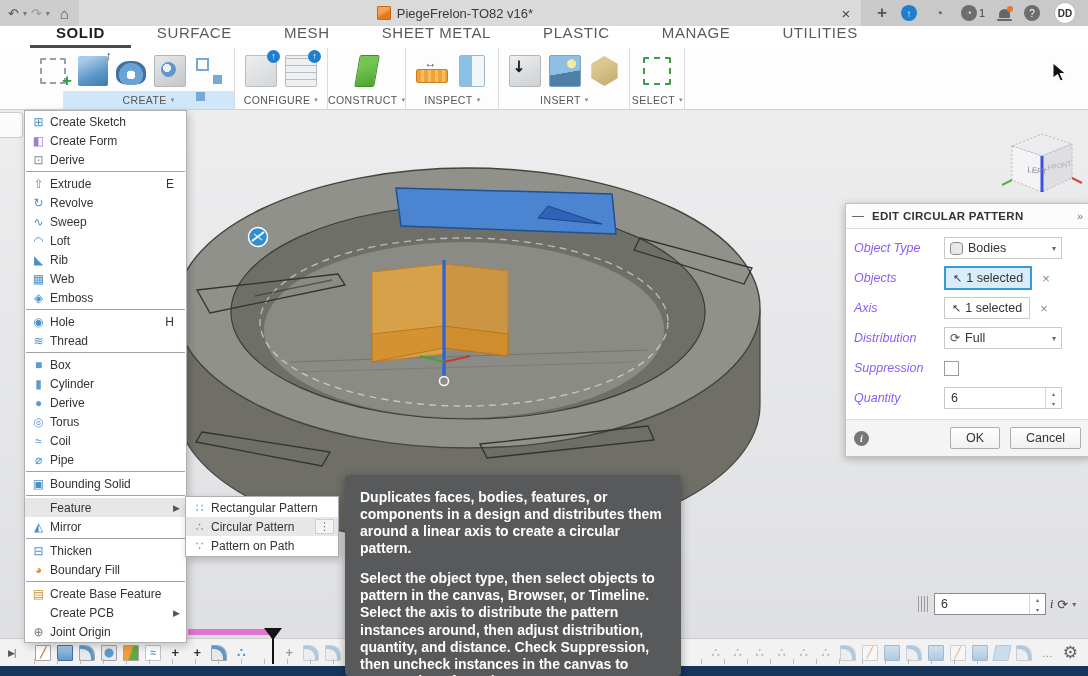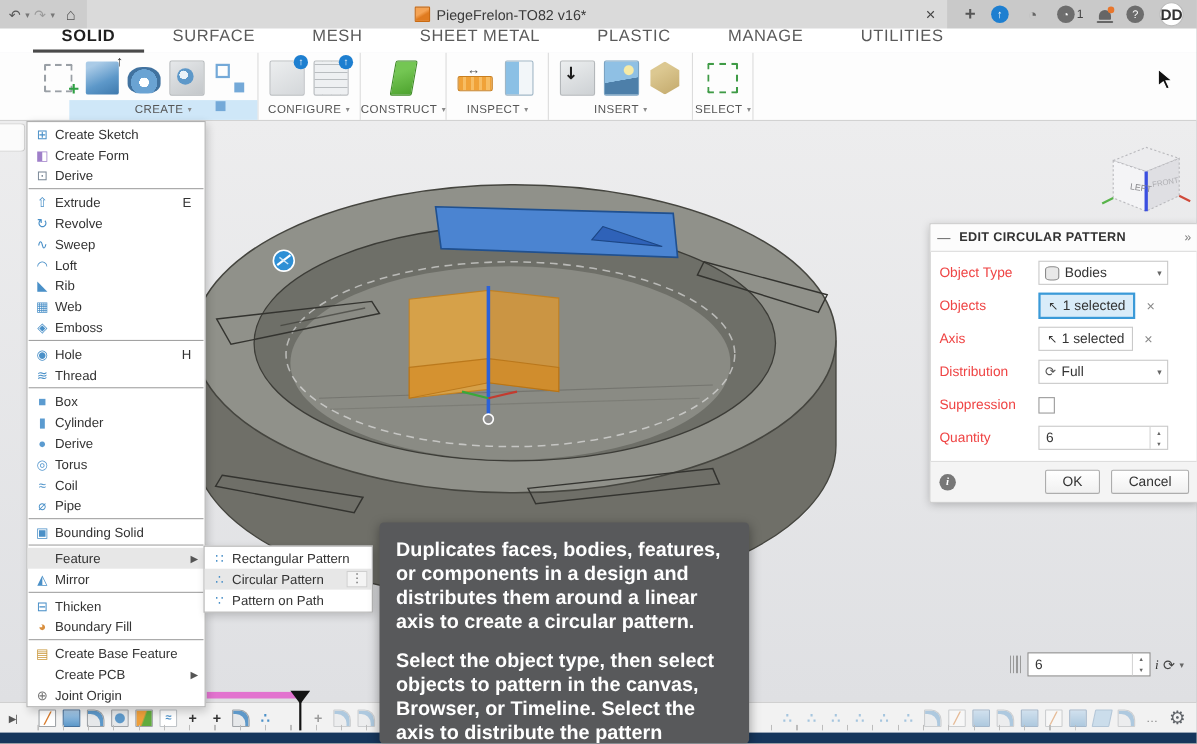--- a/index.html
+++ b/index.html
@@ -21,21 +21,21 @@
              font-size:10px;color:#fff;}
   .ic-ext{background:#1e7fd0;}
   .ic-job{background:transparent;color:#666;font-size:14px;}
   .ic-clock{background:#6d6d6d;font-size:9px;}
   .clock-wrap{display:flex;align-items:center;gap:2px;color:#444;font-size:11px;}
   .bell{position:relative;width:11px;height:9px;background:#666;border-radius:6px 6px 1px 1px;}
   .bell::after{content:"";position:absolute;left:-2px;bottom:-3px;width:15px;height:2px;background:#666;border-radius:1px;}
   .bell-dot{position:absolute;right:-3px;top:-3px;width:6px;height:6px;border-radius:50%;background:#e8762c;}
   .ic-help{background:#6d6d6d;}
   .avatar{width:20px;height:20px;border-radius:50%;background:#fff;display:flex;align-items:center;
-          justify-content:center;font-size:14px;font-weight:bold;color:#333;border:1px solid #bbb;}
+          justify-content:center;font-size:10px;font-weight:bold;color:#333;border:1px solid #bbb;}
   .plus{color:#555;font-size:17px;font-weight:bold;}
   
   .tabs{position:absolute;left:0;top:26px;width:1088px;height:22px;background:#fff;display:flex;
         align-items:flex-end;padding-left:30px;box-sizing:border-box;}
   .tab{padding:3px 26px 4px;font-size:15px;letter-spacing:.6px;color:#5a5a5a;border-bottom:3px solid transparent;}
   .tab.active{color:#1f1f1f;font-weight:bold;border-bottom-color:#4a4a4a;}
   
   .toolbar{position:absolute;left:0;top:48px;width:1088px;height:62px;background:#fdfdfd;display:flex;
            padding-left:26px;box-sizing:border-box;border-bottom:1px solid #d2d2d2;}
   .tb-group{display:flex;flex-direction:column;border-right:1px solid #dcdcdc;}
@@ -111,21 +111,21 @@
   .viewcube{position:absolute;right:4px;top:12px;width:86px;height:86px;z-index:2;}
   
   .dialog{position:absolute;left:845px;top:203px;width:243px;background:#fff;border:1px solid #c2c2c2;
           box-shadow:0 2px 8px rgba(0,0,0,.25);z-index:5;font-size:12.5px;}
   .dlg-head{height:24px;display:flex;align-items:center;gap:8px;padding:0 6px;border-bottom:1px solid #ddd;background:#fcfcfc;}
   .dlg-collapse{color:#555;font-size:12px;}
   .dlg-title{font-size:11.5px;font-weight:bold;letter-spacing:.3px;color:#333;flex:1;}
   .dlg-expand{color:#777;font-size:11px;}
   .dlg-body{padding:4px 8px 6px;}
   .dlg-row{display:flex;align-items:center;height:30px;}
-  .dlg-label{width:90px;color:#ef4444;}
+  .dlg-label{width:90px;color:#8b5cf6;font-style:italic;}
   .dd{display:flex;align-items:center;gap:5px;height:22px;border:1px solid #c9c9c9;background:#fff;
       width:118px;padding:0 5px;box-sizing:border-box;}
   .dd .caret{margin-left:auto;font-size:8px;color:#666;}
   .cyl{width:11px;height:11px;border:1px solid #8a8a8a;border-radius:5px/3px;background:#e8e8e8;}
   .rot{color:#555;font-size:12px;}
   .selbtn{display:flex;align-items:center;gap:4px;height:20px;padding:0 7px;border:1px solid #c9c9c9;background:#fff;}
   .selbtn.active{border:2px solid #3a9ad8;background:#d9ecf9;}
   .selbtn .cur{font-size:11px;color:#333;}
   .clear-x{margin-left:10px;color:#888;font-size:13px;}
   .chk{width:13px;height:13px;border:1px solid #9b9b9b;background:#fff;}
@@ -149,21 +149,21 @@
   .mi-sc{margin-left:auto;padding-right:8px;color:#333;}
   .mi-arrow{margin-left:auto;color:#555;font-size:9px;padding-right:2px;}
   .menu-sep{height:1px;background:#a2a2a2;margin:2px 1px;}
   .submenu{position:absolute;left:185px;top:496px;width:152px;background:#fff;border:1px solid #b0b0b0;
         box-shadow:2px 3px 8px rgba(0,0,0,.2);z-index:11;padding:1px 0;}
   .mi-opts{margin-left:auto;color:#666;font-size:11px;border:1px solid #cfcfcf;background:#f4f4f4;
            padding:0 3px;line-height:13px;}
   
   .tooltip{position:absolute;left:345px;top:475px;width:336px;height:201px;box-sizing:border-box;
            background:#58595b;color:#fff;border-radius:4px;padding:14px 15px;z-index:20;
-           font-size:18px;font-weight:bold;line-height:1.22;box-shadow:0 3px 10px rgba(0,0,0,.35);overflow:hidden;}
+           font-size:14px;font-weight:bold;line-height:1.22;box-shadow:0 3px 10px rgba(0,0,0,.35);overflow:hidden;}
   .tooltip p{margin:0 0 13px;}
   
   .floater{position:absolute;left:918px;top:483px;display:flex;align-items:center;gap:4px;z-index:4;}
   .hatch{width:12px;height:16px;background:repeating-linear-gradient(90deg,#9a9a9a 0 1px,transparent 1px 3px);}
   .fl-box{display:flex;width:112px;height:22px;border:1px solid #8a8a8a;background:#fff;box-sizing:border-box;}
   .fl-box .val{flex:1;padding:3px 0 0 6px;font-size:12.5px;}
   .fl-i{font-family:"Liberation Serif",serif;font-style:italic;font-size:12px;color:#333;}
   .fl-rot{font-size:13px;color:#444;}
   .fl-caret{font-size:8px;color:#666;}
   

